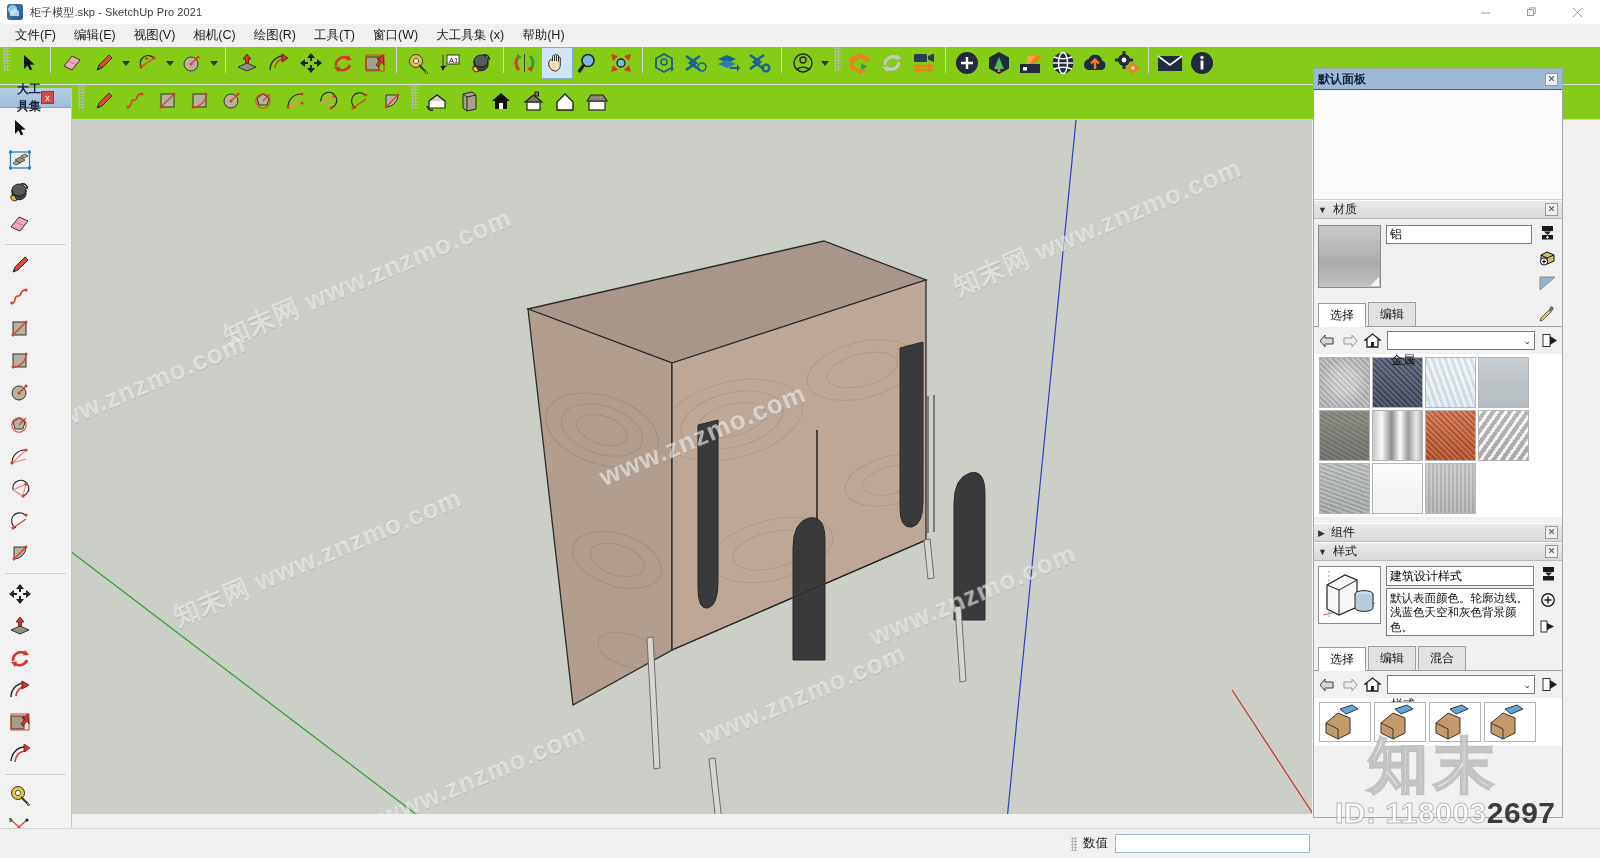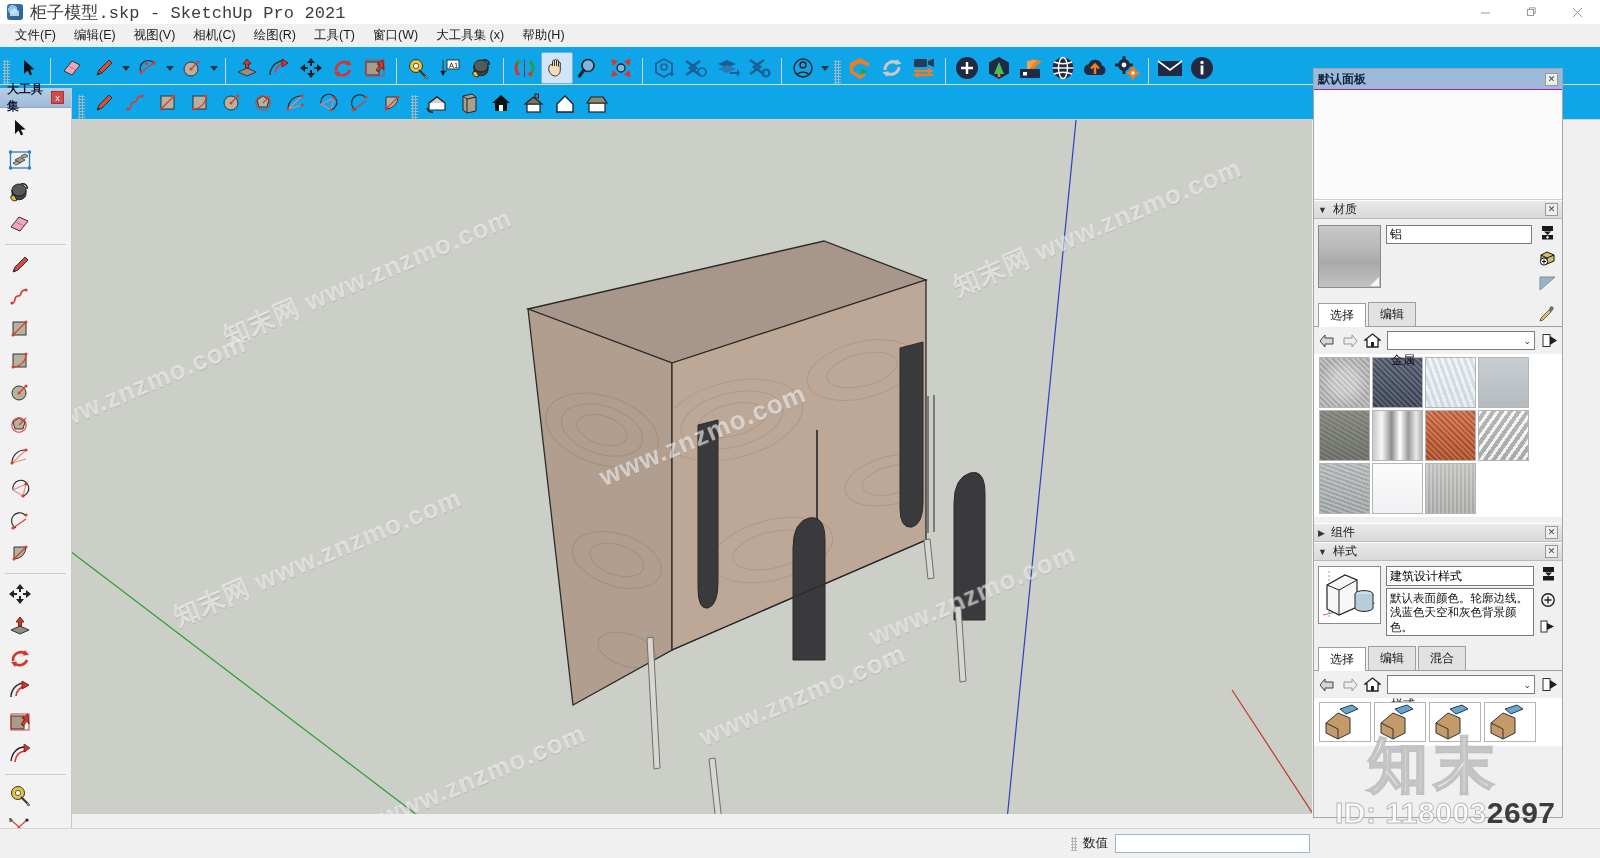--- a/index.html
+++ b/index.html
@@ -24,35 +24,35 @@
     background:
       radial-gradient(circle at 35% 35%, #8fc3e8 0 30%, transparent 31%),
       linear-gradient(135deg,#3a78b5,#2b5e91);
     position:relative;
   }
   .titlebar .appicon::after{
     content:""; position:absolute; left:3px; top:4px; width:9px; height:8px;
     background:#cfe4f5; clip-path:polygon(0 40%,50% 0,100% 40%,100% 100%,0 100%);
     opacity:.85;
   }
-  .titlebar .title { font-size:17px; color:#3b3b3b; letter-spacing:.1px;font-family:Liberation Mono, monospace;}
+  .titlebar .title { font-size:11px; color:#3b3b3b; letter-spacing:.1px;}
   .winbtns { margin-left:auto; display:flex; height:24px; }
   .winbtn { width:46px; height:24px; display:flex; align-items:center; justify-content:center; color:#9a9a9a; font-size:12px;}
 
   
   .menubar {
     position:absolute; left:0; top:24px; width:1600px; height:23px;
     background:#f0f0f0; display:flex; align-items:center; padding-left:6px;
   }
   .menuitem { padding:3px 9px; font-size:12.5px; color:#1a1a1a; cursor:default; }
 
   
   .toolbar-row {
     position:absolute; left:0; width:1600px;
-    background:#0ea5e9; display:flex; align-items:flex-end;
+    background:#84cc16; display:flex; align-items:flex-start;
     border-bottom:1px solid #dcdcdc;
   }
   .toolbar-row.r1 { top:47px; height:38px; }
   .toolbar-row.r2 { top:85px; height:35px; border-bottom:1px solid #d0d0d0; }
   .grip { width:7px; height:24px; margin:0 3px;
     background-image:radial-gradient(#b9b9b9 1px, transparent 1.1px);
     background-size:3px 3px; opacity:.85; }
   .sep { width:1px; height:26px; background:#d2d2d2; margin:0 5px; }
   .tbtn {
     width:32px; height:32px; display:flex; align-items:center; justify-content:center;
@@ -63,21 +63,21 @@
   .caret { width:12px; height:32px; display:flex; align-items:center; justify-content:center;}
   .caret::after{ content:""; border-left:4px solid transparent; border-right:4px solid transparent; border-top:5px solid #333; }
 
   
   .lefttool {
     position:absolute; left:0; top:88px; width:72px; height:770px;
     background:#f2f2f2; border-right:1px solid #c8c8c8;
   }
   .lefttool .lt-head {
     height:20px; background:linear-gradient(#b6cde4,#9ebcd8);
-    display:flex; align-items:center; padding:0 7px;
+    display:flex; align-items:center; padding:0 17px;
     border-bottom:1px solid #8fa9c4;
   }
   .lt-title { font-size:12px; font-weight:bold; color:#14203a; flex:1;}
   .lt-close {
     width:13px;height:13px;background:#d24a4a;color:#fff;font-size:9px;
     display:flex;align-items:center;justify-content:center;border:1px solid #a33;
   }
   .lt-grid { display:flex; flex-wrap:wrap; padding:4px 3px 0 3px; }
   .ltbtn { width:33px; height:32px; display:flex; align-items:center; justify-content:center;
            border:1px solid transparent; border-radius:2px; }

